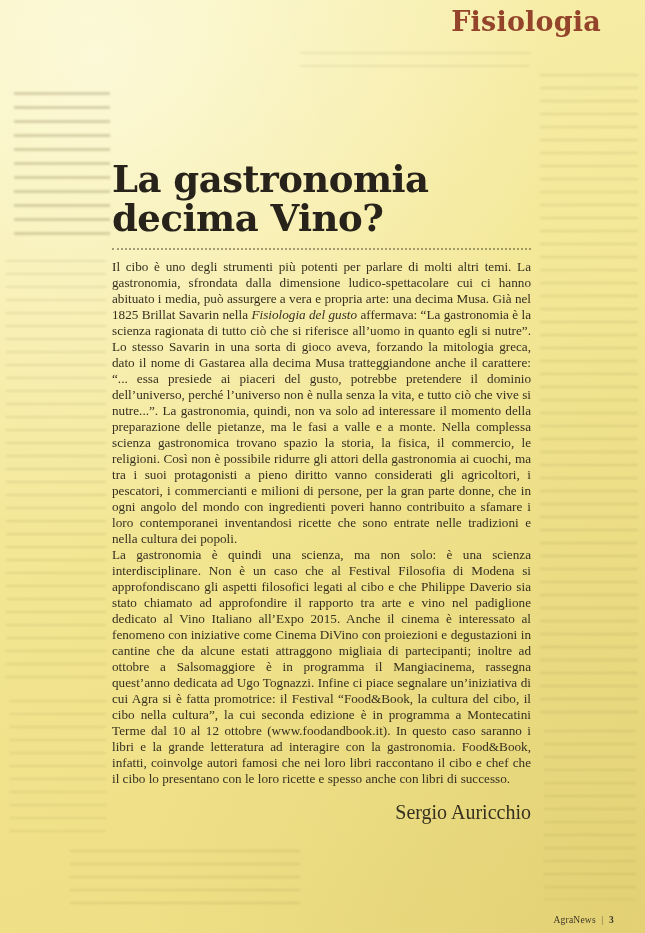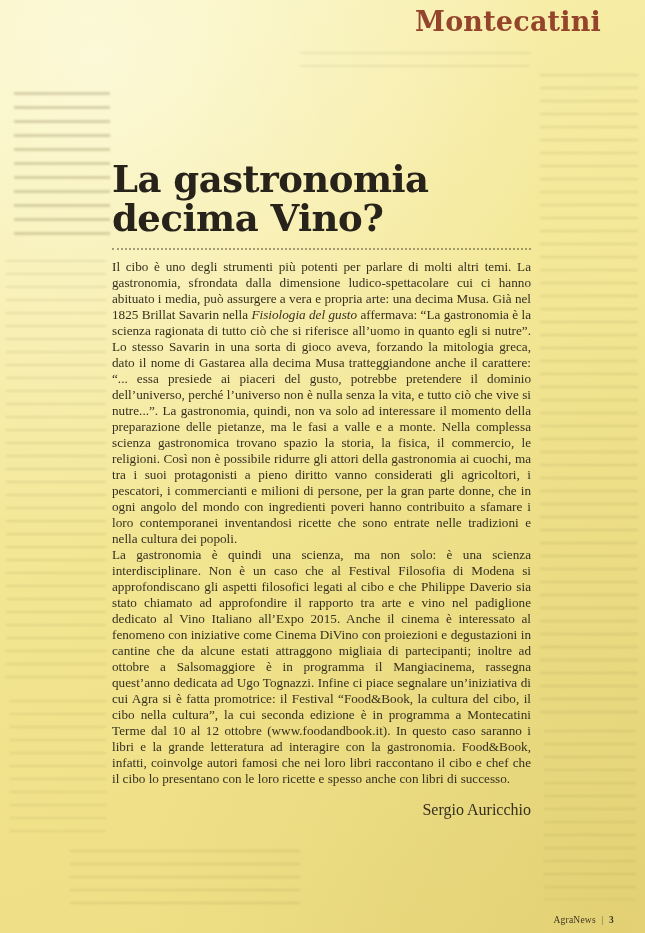--- a/index.html
+++ b/index.html
@@ -72,21 +72,21 @@
     color:#35301f;
   }
   .body-text p{margin:0; text-indent:0;}
   .body-text em{font-style:italic;}
 
   .byline{
     margin-top:14px;
     text-align:right;
     color:#35301f;
   }
-  .byline .author{font-size:16px; display:block;}
+  .byline .author{font-size:20px; display:block;}
   .byline .email{font-size:13.5px; font-style:italic; display:block;}
 
   
   .footer{
     position:absolute; right:31px; bottom:8px;
     font-size:9.5px; color:#3d3627;
     letter-spacing:.2px;
   }
   .footer .mag{font-style:normal;text-align:right;}
   .footer .sep{margin:0 3px; color:#6b6350;}
@@ -98,21 +98,21 @@
 <div class="page">
 
   <div class="ghost ghost-lines g-left-top"></div>
   <div class="ghost ghost-lines-fine g-left-mid"></div>
   <div class="ghost ghost-lines-fine g-left-low"></div>
   <div class="ghost ghost-lines-fine g-bottom-left"></div>
   <div class="ghost ghost-lines-fine g-right"></div>
   <div class="ghost ghost-lines-fine g-right-low"></div>
   <div class="ghost ghost-lines-fine g-top-mid"></div>
 
-  <div class="section-label">Montecatini</div>
+  <div class="section-label">Fisiologia</div>
 
   <div class="column">
     <h1 class="headline">
       <span>La gastronomia</span>
       <span>decima Vino?</span>
     </h1>
 
     <div class="dotted-rule"></div>
 
     <div class="body-text">

